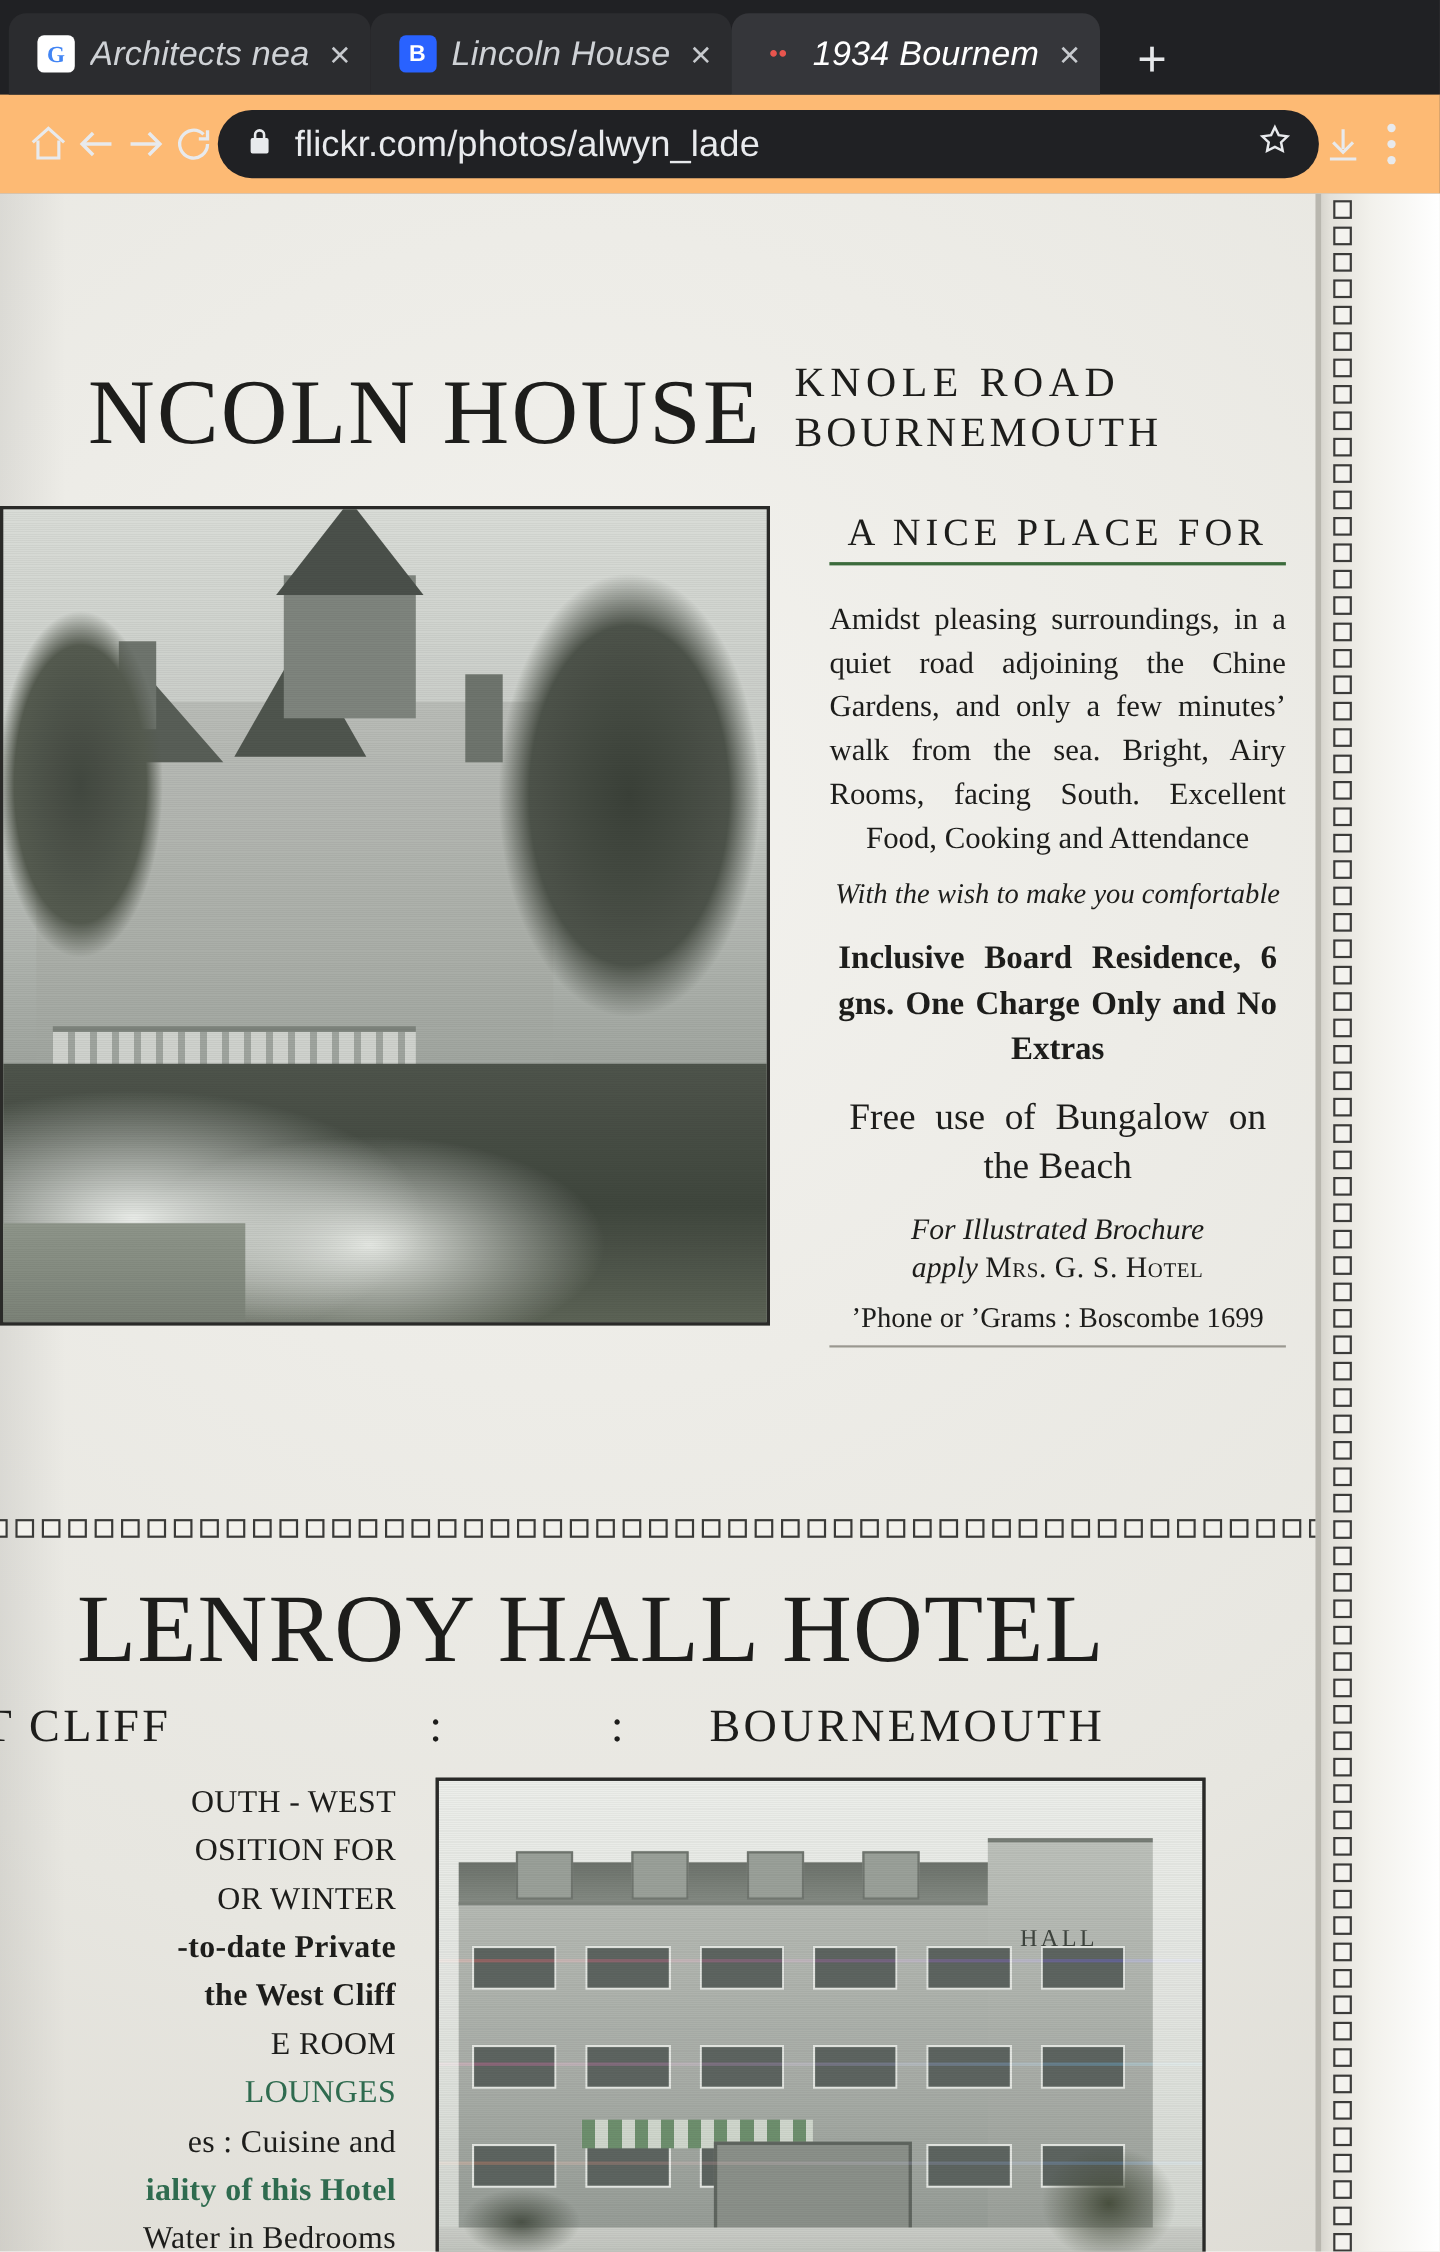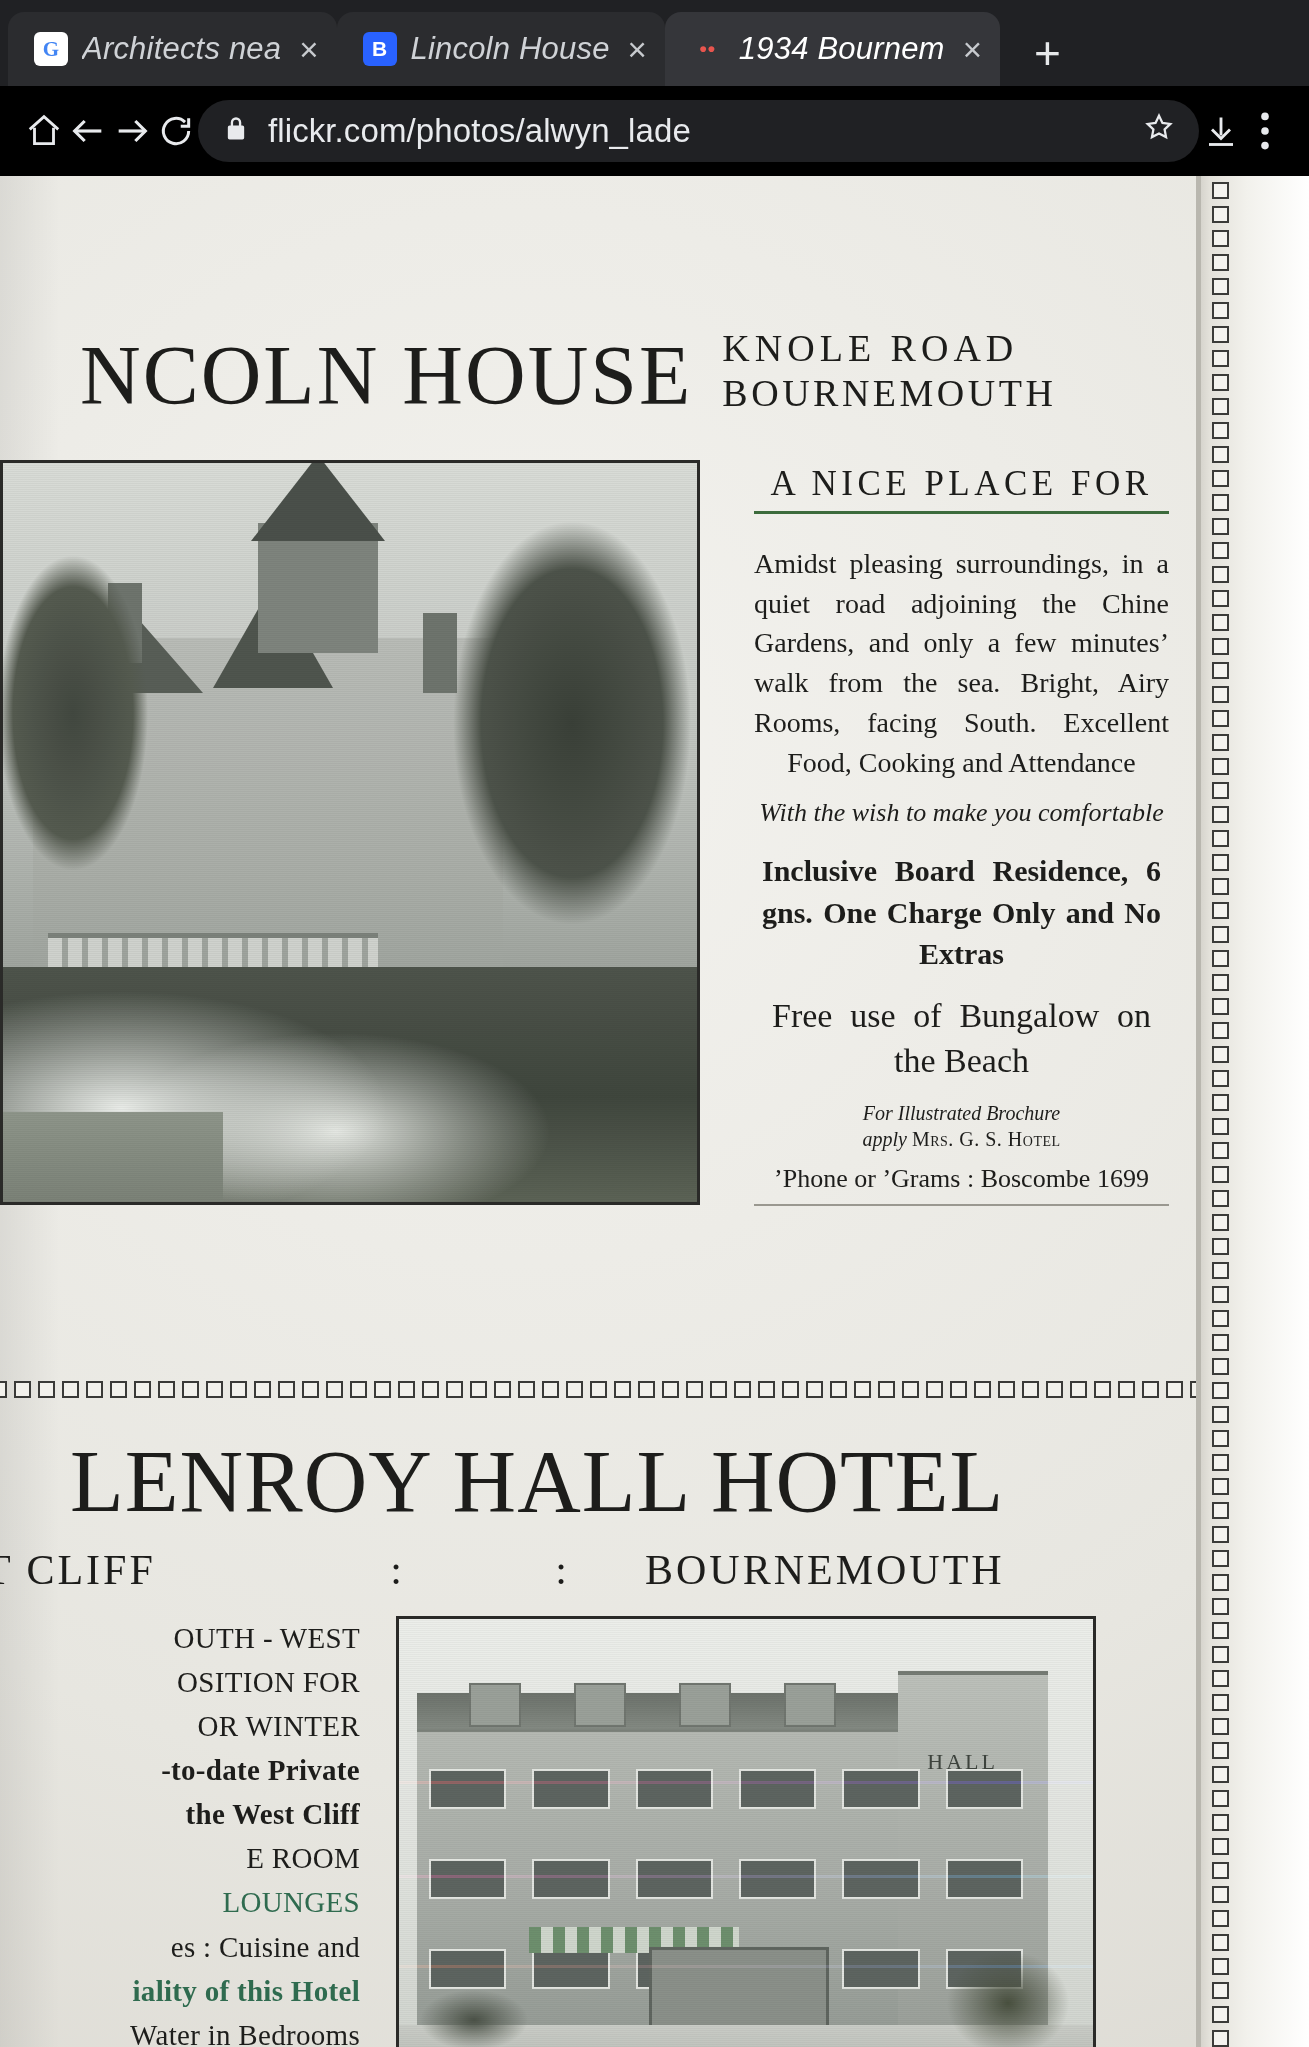--- a/index.html
+++ b/index.html
@@ -83,21 +83,21 @@
     font-size: 46px;
     font-weight: 300;
     padding: 0 34px 10px 34px;
     line-height: 1;
   }
 
   #toolbar {
     height: 90px;
     display: flex;
     align-items: center;
-    background: #000000;
+    background: #fdba74;
     padding: 0 22px;
   }
   .tbicon {
     color: #e8eaed;
     font-size: 36px;
     line-height: 1;
     flex: 0 0 auto;
     display: flex; align-items: center; justify-content: center;
     width: 44px; height: 44px;
   }
@@ -252,21 +252,21 @@
     margin-top: 18px;
     font-size: 34px;
     line-height: 1.35;
     text-align: justify;
     text-align-last: center;
     padding: 0 18px;
   }
   .brochure {
     margin-top: 16px;
     font-style: italic;
-    font-size: 20px;
+    font-size: 27px;
     line-height: 1.3;
     text-align: center;
   }
   .brochure .sc { font-style: normal; font-variant: small-caps; letter-spacing: .5px; }
   .phone {
     margin-top: 12px;
     font-size: 26px;
     text-align: center;
     border-bottom: 2px solid #9a9890;
     padding-bottom: 10px;

